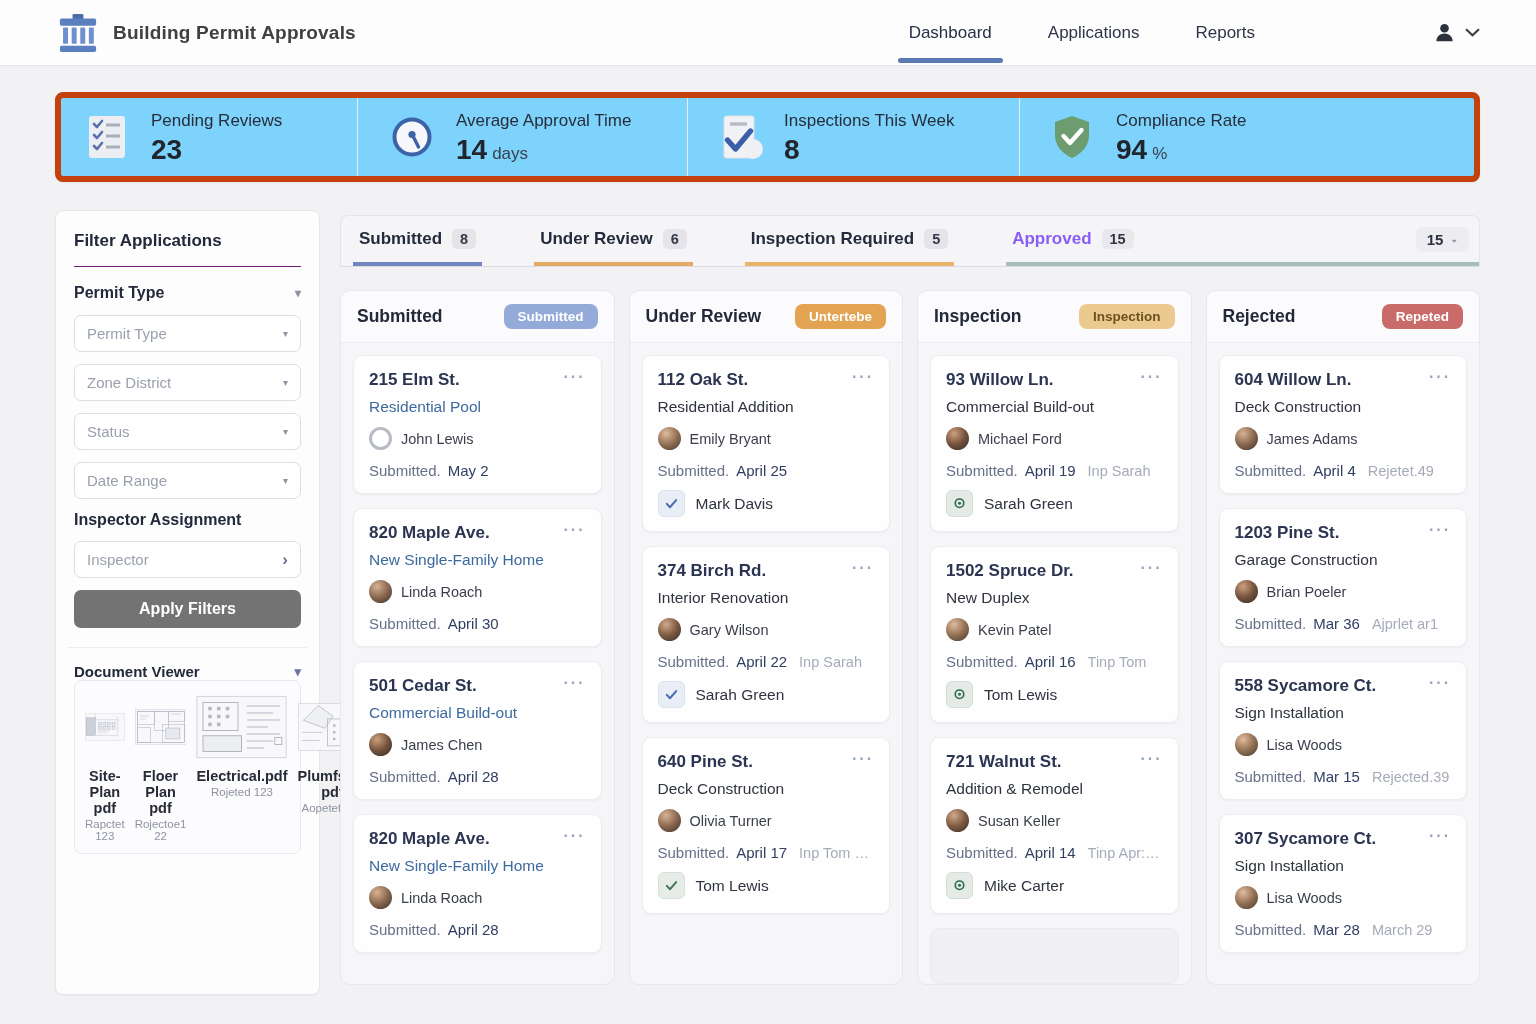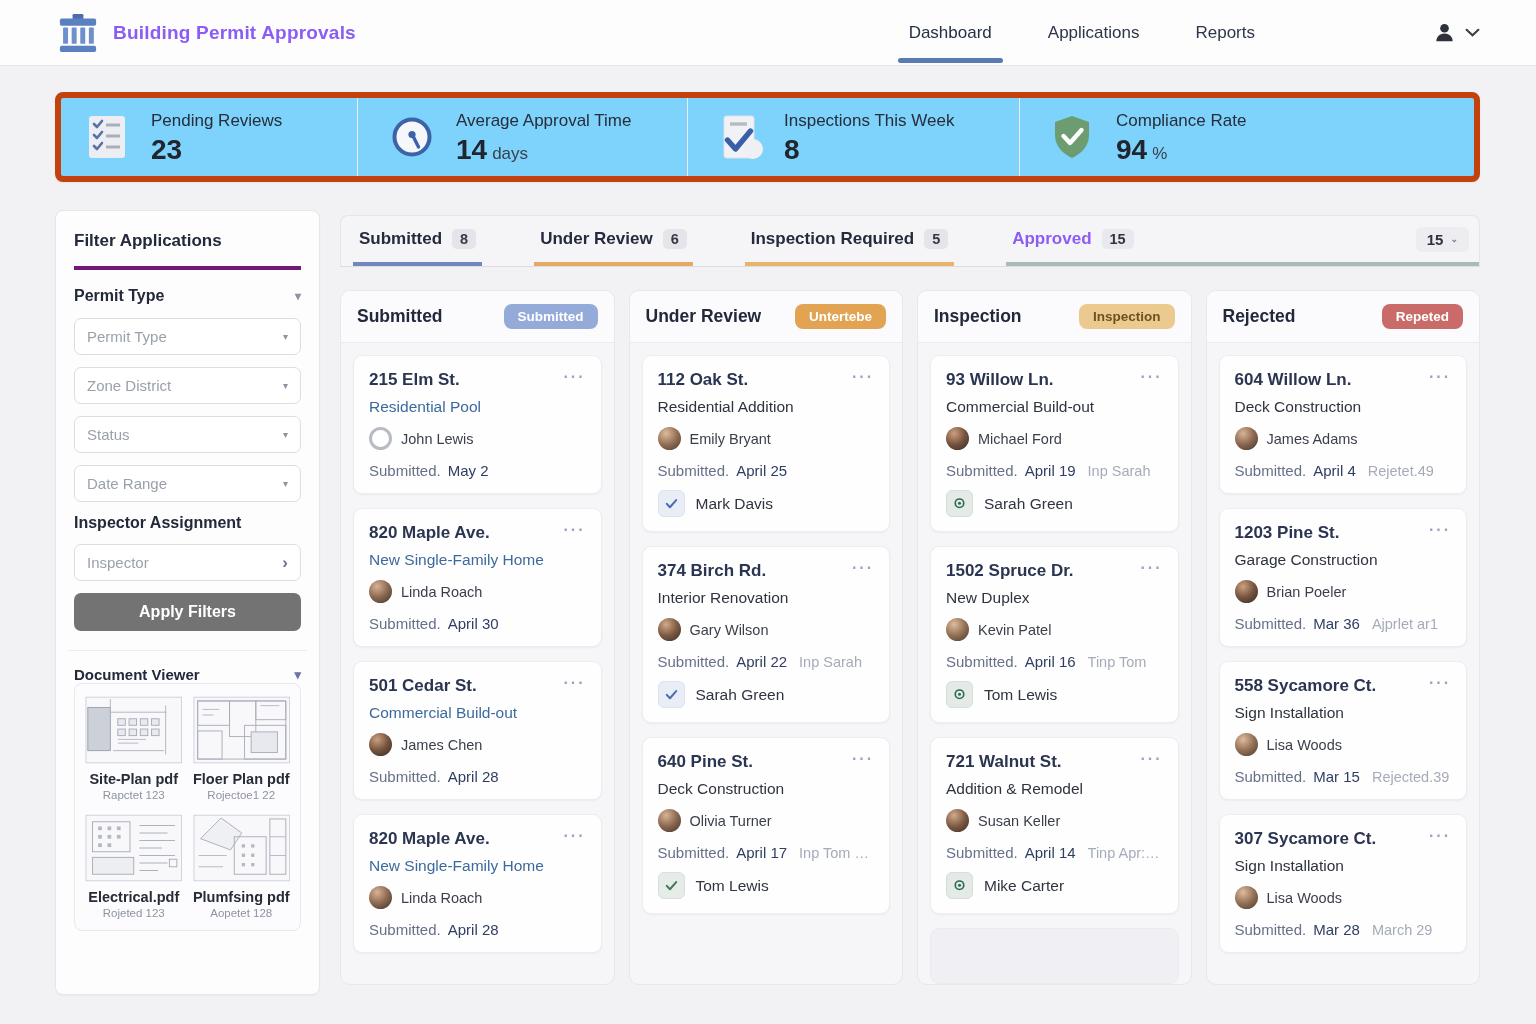--- a/index.html
+++ b/index.html
@@ -2,21 +2,21 @@
 <html><head>
 <meta charset="utf-8">
 <style>
   *{box-sizing:border-box;margin:0;padding:0}
   html,body{width:1536px;height:1024px}
   body{position:relative;overflow:hidden;background:#f2f2f4;font-family:"Liberation Sans",sans-serif;color:#23293a}
 
   
   .app-header{position:absolute;top:0;left:0;right:0;height:66px;background:#fdfdfe;border-bottom:1px solid #e4e4e8;display:flex;align-items:center;padding:0 56px 0 57px;z-index:5}
   .logo{width:42px;height:38px;margin-right:14px;flex:0 0 auto}
-  .app-title{font-size:19px;font-weight:700;color:#8b5cf6;letter-spacing:.2px}
+  .app-title{font-size:19px;font-weight:700;color:#404040;letter-spacing:.2px}
   .nav{margin-left:auto;display:flex;align-items:center;gap:56px;height:100%}
   .nav-item{font-size:17px;color:#2e3547;position:relative;height:100%;display:flex;align-items:center;cursor:pointer}
   .nav-item.active{color:#273044}
   .nav-item.active::after{content:"";position:absolute;left:-11px;right:-11px;bottom:2px;height:5px;border-radius:3px;background:#5b79b2}
   .user-menu{margin-left:178px;display:flex;align-items:center;gap:9px;cursor:pointer}
 
   
   .stats{position:absolute;top:92px;left:55px;width:1425px;height:90px;background:#7dd3fc;border:6px solid #c2410c;border-radius:8px;display:flex;box-shadow:0 1px 2px rgba(25,25,50,.05)}
   .stat{display:flex;align-items:center;gap:20px;height:100%;padding-left:22px}
   .stat+.stat{border-left:1px solid #ebebef}
@@ -25,32 +25,32 @@
   .stat:nth-child(3){flex:0 0 332px;padding-left:28px}
   .stat:nth-child(4){flex:1;padding-left:28px}
   .stat-icon{width:48px;height:48px;flex:0 0 auto}
   .stat-label{font-size:17px;font-weight:500;color:#272d39;margin-bottom:5px}
   .stat-value-row{display:flex;align-items:baseline}
   .stat-value{font-size:28px;font-weight:700;color:#20252e;line-height:1}
   .stat-unit{font-size:17px;color:#3a404c;margin-left:5px}
 
   
   .sidebar{position:absolute;top:210px;left:55px;width:265px;height:785px;background:#fdfdfe;border:1px solid #e7e7eb;border-radius:8px;padding:20px 18px;box-shadow:0 1px 2px rgba(25,25,50,.04)}
-  .sb-title{font-size:17px;font-weight:600;color:#23293a;padding-bottom:15px;border-bottom:4px solid #701a75;margin-bottom:17px}
+  .sb-title{font-size:17px;font-weight:600;color:#23293a;padding-bottom:15px;border-bottom:1px solid #701a75;margin-bottom:17px}
   .sb-section{display:flex;justify-content:space-between;align-items:center;font-size:16px;font-weight:700;color:#23293a;margin-bottom:13px;cursor:pointer}
   .chev{color:#8d93a3;font-size:12px}
   .select{height:37px;border:1px solid #dcdce2;border-radius:7px;display:flex;align-items:center;justify-content:space-between;padding:0 12px;color:#9aa0ac;font-size:15px;margin-bottom:12px;background:#fff;cursor:pointer}
   .select .chev{font-size:10px}
   .select .chev-r{color:#6b7390;font-size:17px;font-weight:700;line-height:1}
   .sb-section2{font-size:16px;font-weight:700;color:#23293a;margin:6px 0 12px}
   .apply-btn{display:block;width:100%;height:38px;background:#737373;border:none;border-radius:7px;color:#fff;font-size:16px;font-weight:700;margin-top:10px;cursor:pointer;font-family:inherit}
   .sb-hr{height:1px;background:#ececf0;margin:19px -6px 15px}
   .dv-head{display:flex;justify-content:space-between;align-items:center;font-size:15px;font-weight:700;color:#23293a;margin-bottom:0;cursor:pointer}
   .dv-head .chev{color:#6a72a0;font-size:13px}
-  .doc-box{border:1px solid #e9e8ee;background:#fcfcfe;border-radius:8px;padding:11px 10px;display:grid;grid-template-columns:1fr 1fr;gap:12px 10px}
+  .doc-box{border:1px solid #e9e8ee;background:#fcfcfe;border-radius:8px;padding:11px 10px;display:grid;grid-template-columns:1fr 1fr 1fr 1fr;gap:12px 10px}
   .doc{text-align:center;cursor:pointer}
   .doc svg{width:100%;height:70px;display:block;margin-bottom:6px}
   .doc-name{font-size:14.5px;font-weight:700;color:#262b36}
   .doc-cap{font-size:11.5px;color:#8d93a0;margin-top:2px}
 
   
   .board{position:absolute;top:215px;left:340px;width:1140px}
   .tabbar{height:52px;background:#f5f5f8;border:1px solid #e4e4e9;border-bottom-color:#dcdce2;border-radius:8px 8px 0 0;display:flex;align-items:stretch;padding-left:12px}
   .tab{display:flex;align-items:center;gap:10px;padding:0 6px;margin-right:52px;border-bottom:4px solid transparent;cursor:pointer}
   .tab-label{font-size:17px;font-weight:700;color:#252b3c;white-space:nowrap}

